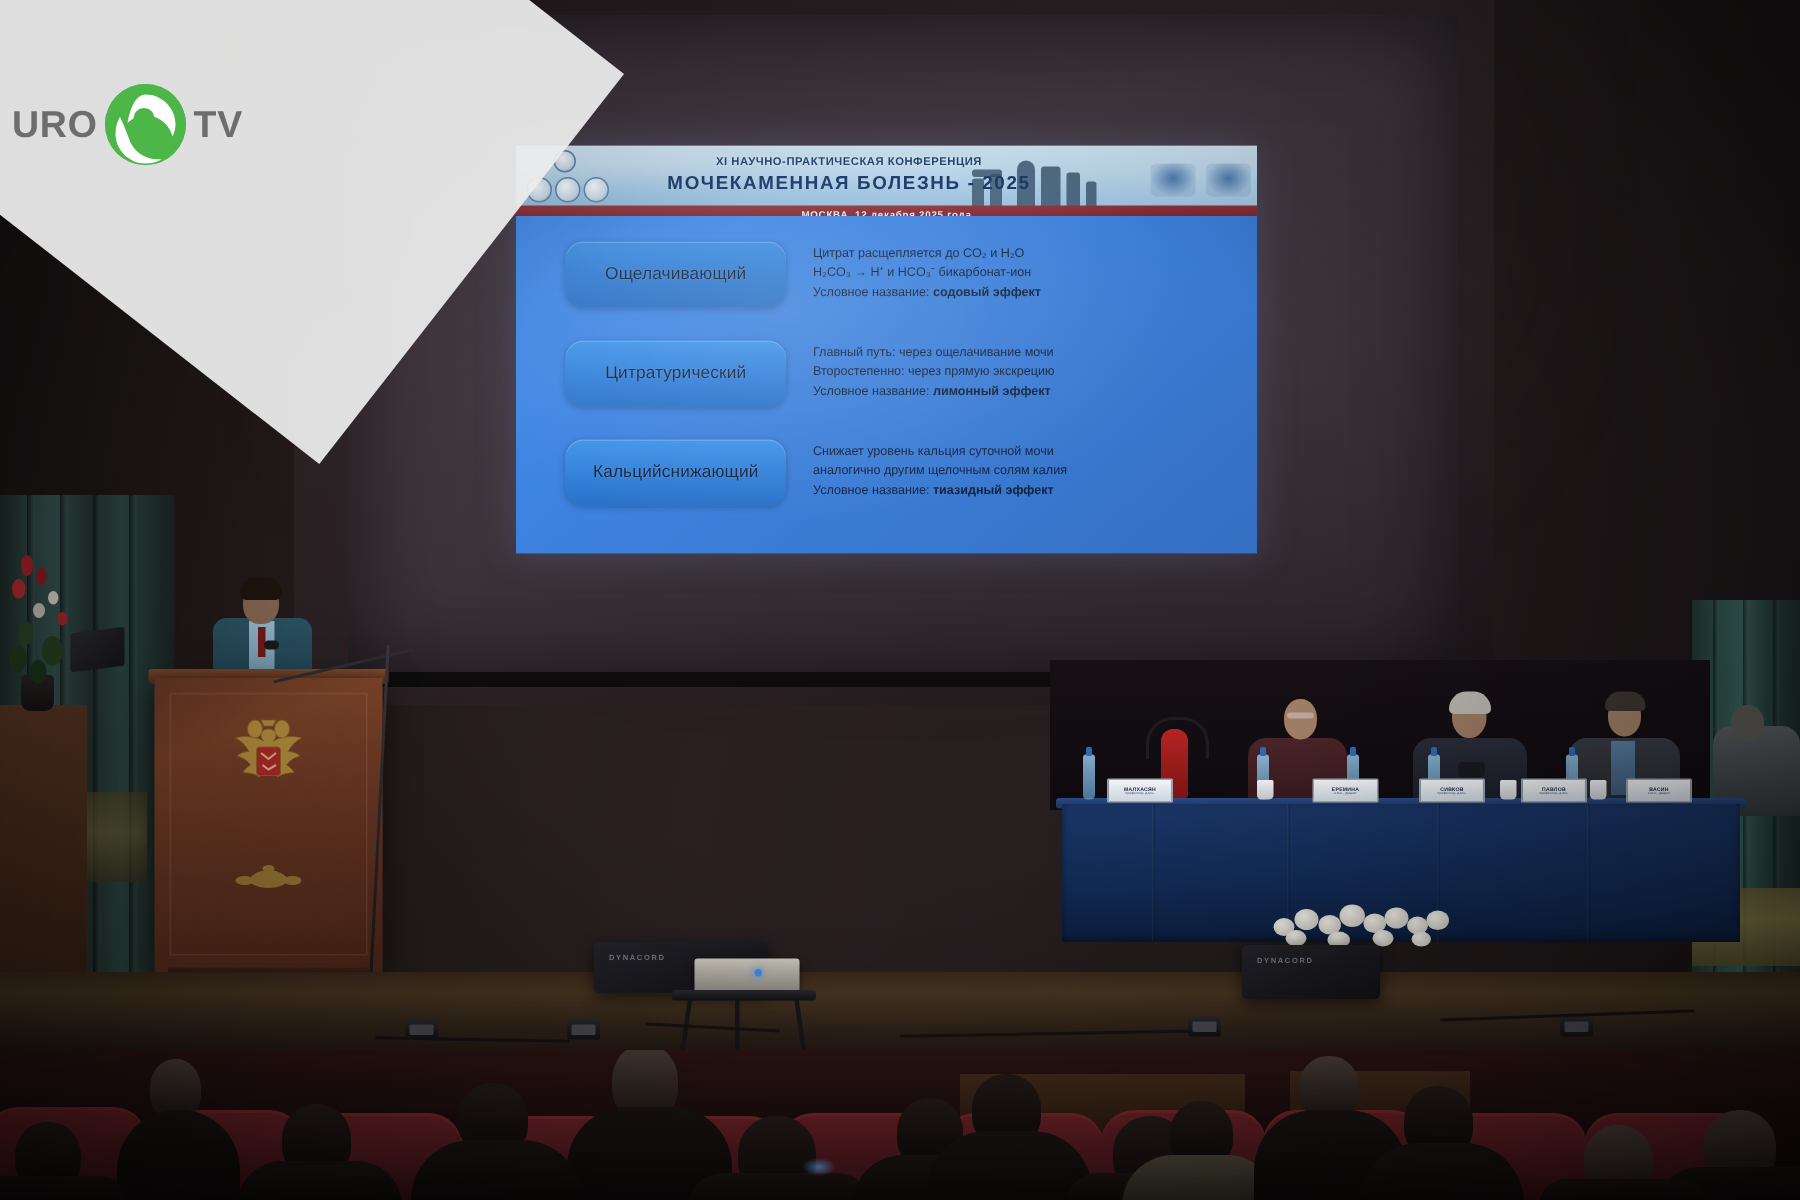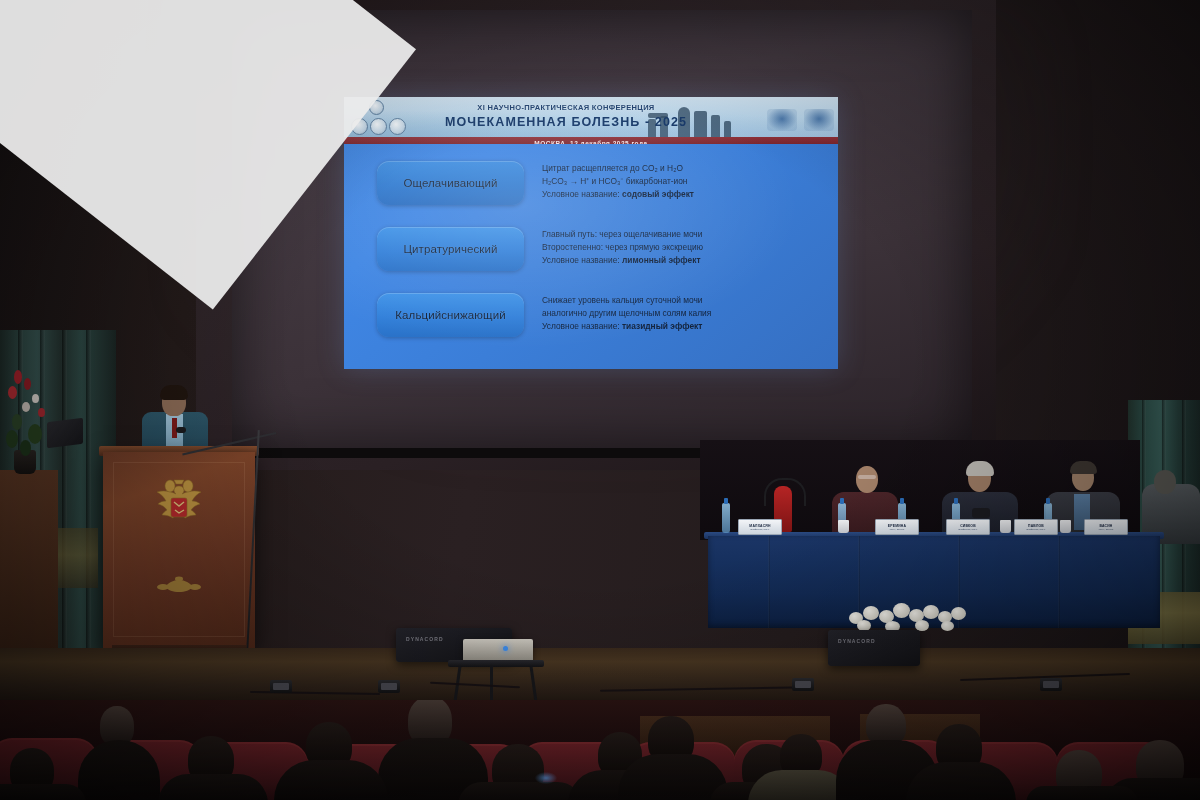--- a/index.html
+++ b/index.html
@@ -739,14 +739,27 @@
     <div class="shoulders" style="left:158px;top:74px;width:110px;height:30px;"></div>
 
     <div class="headsil" style="left:10px;top:48px;width:44px;height:46px;"></div>
     <div class="shoulders" style="left:-18px;top:84px;width:104px;height:20px;"></div>
   </div>
 
   <div class="phone-glow"></div>
   <div class="vignette"></div>
 
   <div class="wm-band"></div>
+  <div class="wm-content">
+    <span class="wm-text">URO</span>
+    <span class="wm-mark">
+      <svg viewBox="0 0 54 54" width="54" height="54">
+        <circle cx="27" cy="27" r="27" fill="#4cb648"></circle>
+        <path d="M27 7c11 0 20 9 20 20 0 3-1 6-2 8-2-8-9-14-18-14-5 0-9 2-12 5 2-11 6-19 12-19z" fill="#ffffff"></path>
+        <path d="M10 22c-2 3-3 7-3 11 0 11 9 20 20 20 4 0 8-1 11-3-9 1-17-3-21-11-2-5-4-11-7-17z" fill="#ffffff"></path>
+        <circle cx="26" cy="23" r="7" fill="#4cb648"></circle>
+        <path d="M20 33c2-4 6-6 10-6 3 0 6 1 8 3-3 6-9 9-15 8-2-1-3-3-3-5z" fill="#4cb648"></path>
+      </svg>
+    </span>
+    <span class="wm-text">TV</span>
+  </div>
 
 </div>
 
 </body></html>

